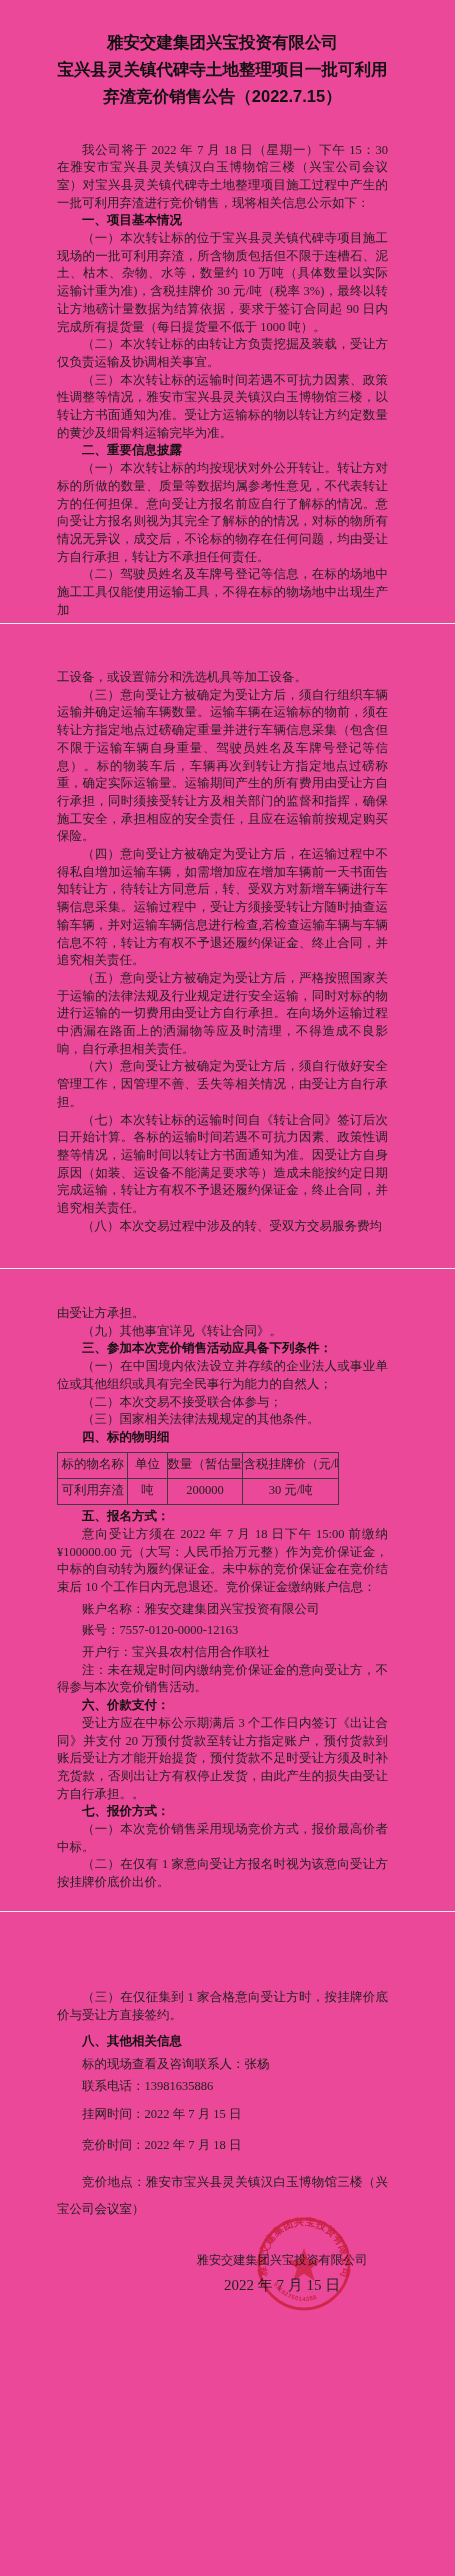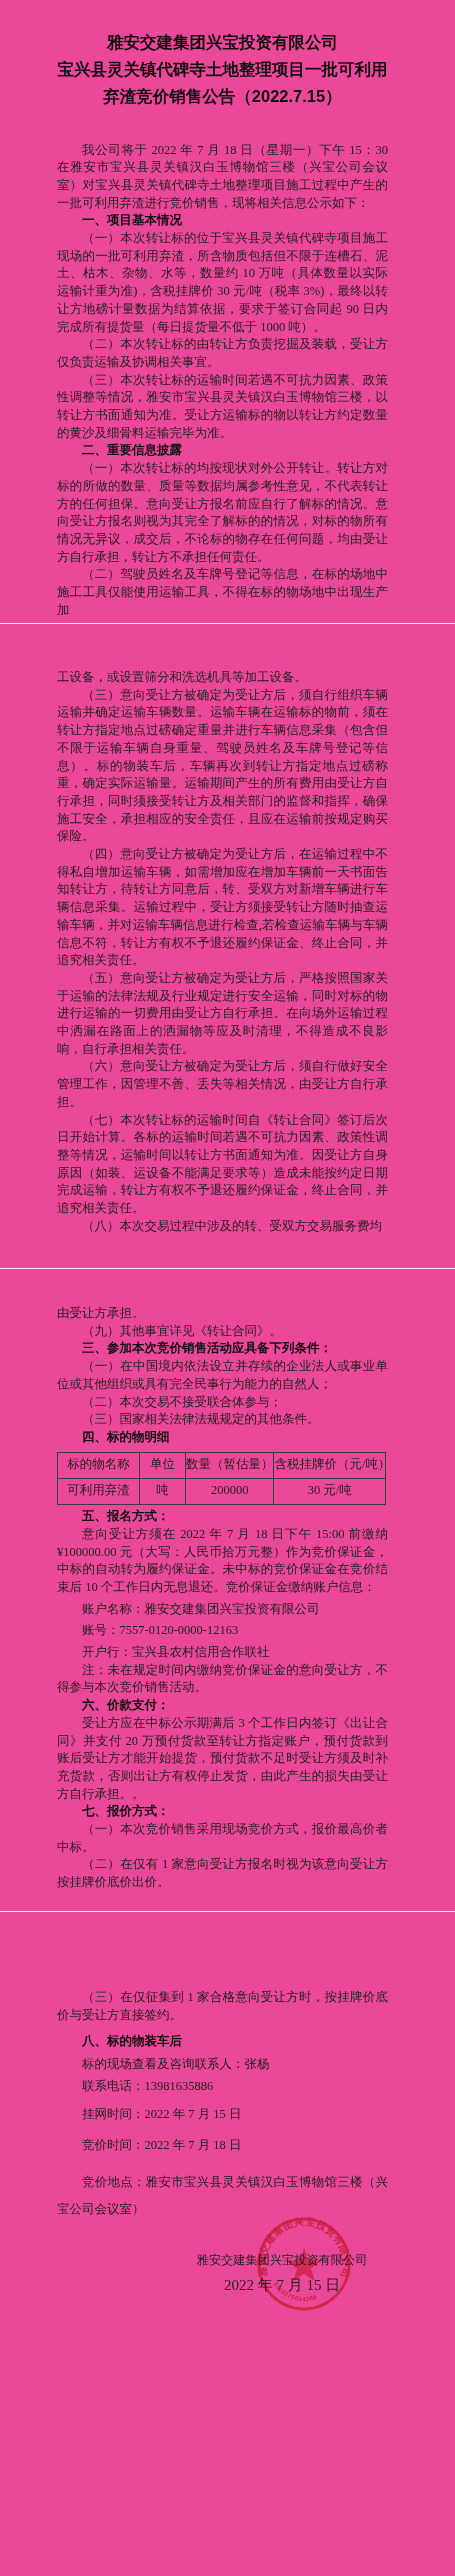--- a/index.html
+++ b/index.html
@@ -40,21 +40,21 @@
   .heading{
     text-indent:2em;
     font-family:"Liberation Sans","DejaVu Sans",sans-serif;
     font-weight:bold;
     color:#111;
   }
   .kv{text-indent:2em;margin-top:4px;}
   .note{text-indent:2em;}
   table.subject{
     border-collapse:collapse;
-    width:329px;
+    width:282px;
     margin:5.1px 0 3.4px 0;
     table-layout:fixed;
   }
   table.subject th, table.subject td{
     border:1.1px solid #3c3c3c;
     font-weight:normal;
     text-align:center;
     font-size:12.5px;
     padding:0;
     height:25px;
@@ -181,21 +181,21 @@
     <p class="note">注：未在规定时间内缴纳竞价保证金的意向受让方，不得参与本次竞价销售活动。</p>
     <p class="heading">六、价款支付：</p>
     <p class="para">受让方应在中标公示期满后 3 个工作日内签订《出让合同》并支付 20 万预付货款至转让方指定账户，预付货款到账后受让方才能开始提货，预付货款不足时受让方须及时补充货款，否则出让方有权停止发货，由此产生的损失由受让方自行承担。。</p>
     <p class="heading">七、报价方式：</p>
     <p class="para">（一）本次竞价销售采用现场竞价方式，报价最高价者中标。</p>
     <p class="para">（二）在仅有 1 家意向受让方报名时视为该意向受让方按挂牌价底价出价。</p>
   </div>
 
   <div class="page-block pb4">
     <p class="para">（三）在仅征集到 1 家合格意向受让方时，按挂牌价底价与受让方直接签约。</p>
-    <p class="heading mt16">八、标的物装车后</p>
+    <p class="heading mt16">八、其他相关信息</p>
     <p class="kv mt8">标的现场查看及咨询联系人：张杨</p>
     <p class="kv mt8">联系电话：13981635886</p>
     <p class="kv mt18">挂网时间：2022 年 7 月 15 日</p>
     <p class="kv mt24">竞价时间：2022 年 7 月 18 日</p>
     <p class="kv mt24 wide">竞价地点：雅安市宝兴县灵关镇汉白玉博物馆三楼（兴宝公司会议室）</p>
   </div>
 
   <div class="sig-company">雅安交建集团兴宝投资有限公司</div>
   <div class="sig-date">2022 年 7 月 15 日</div>
 

